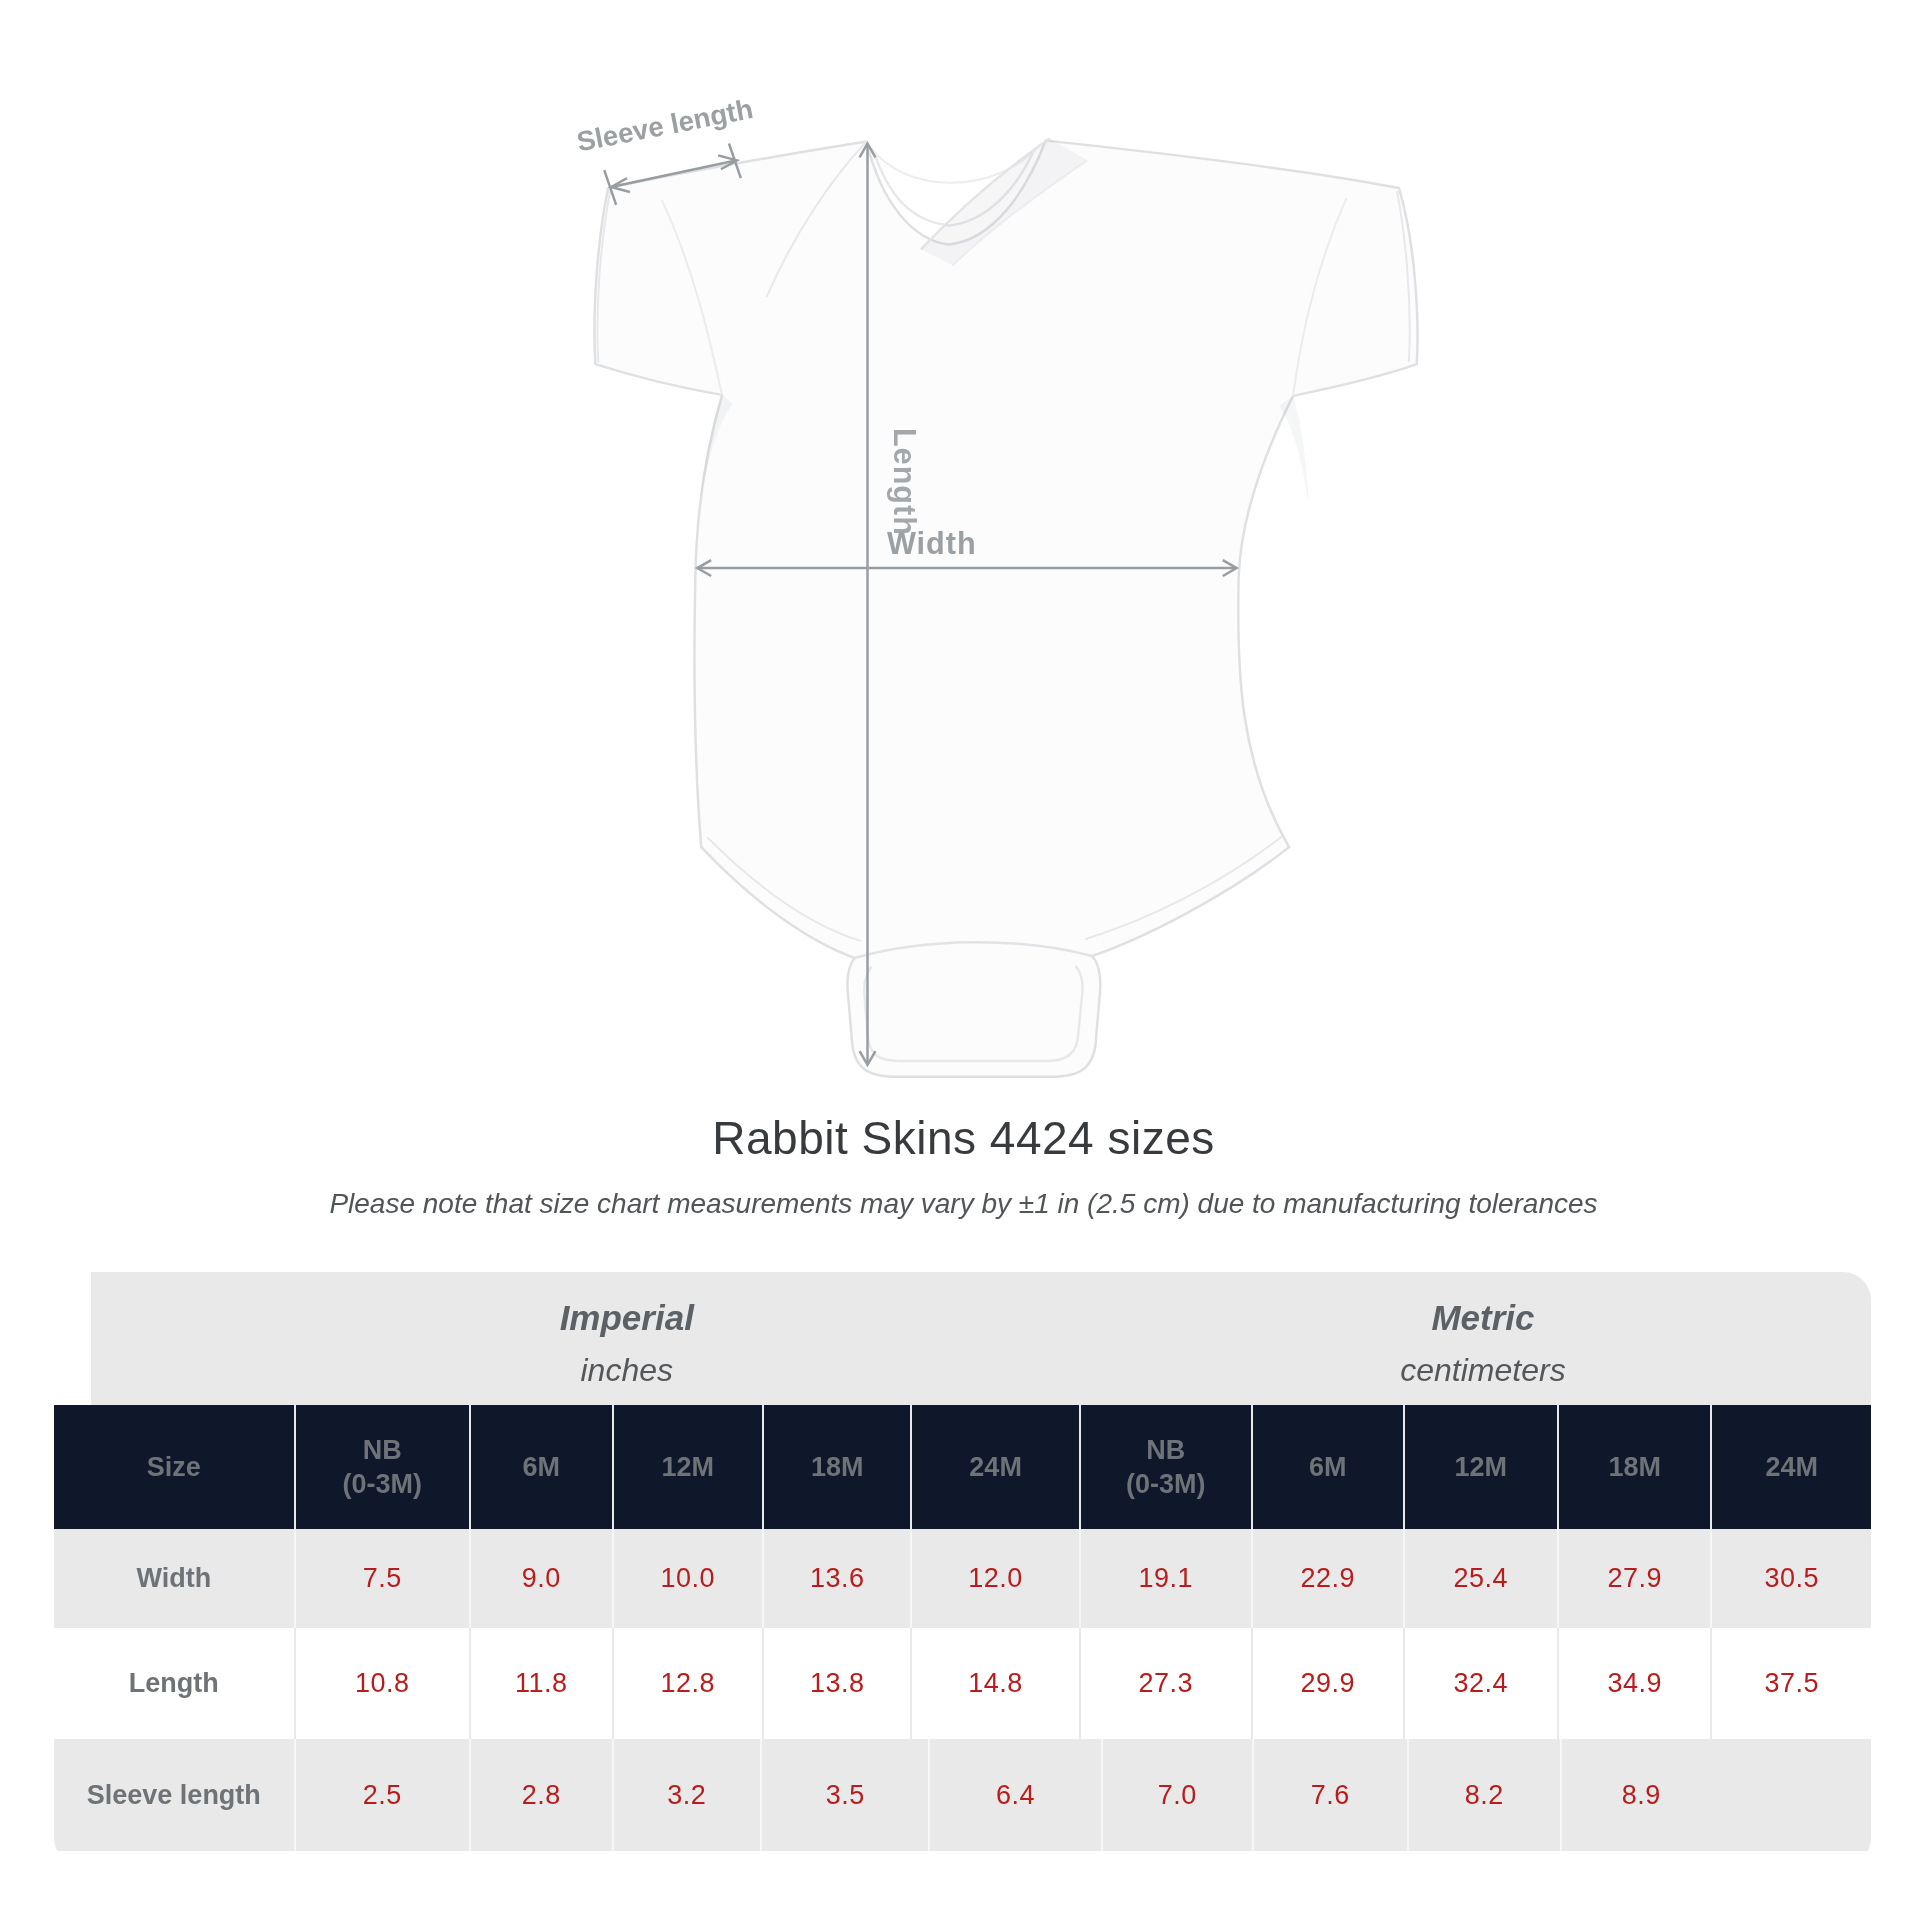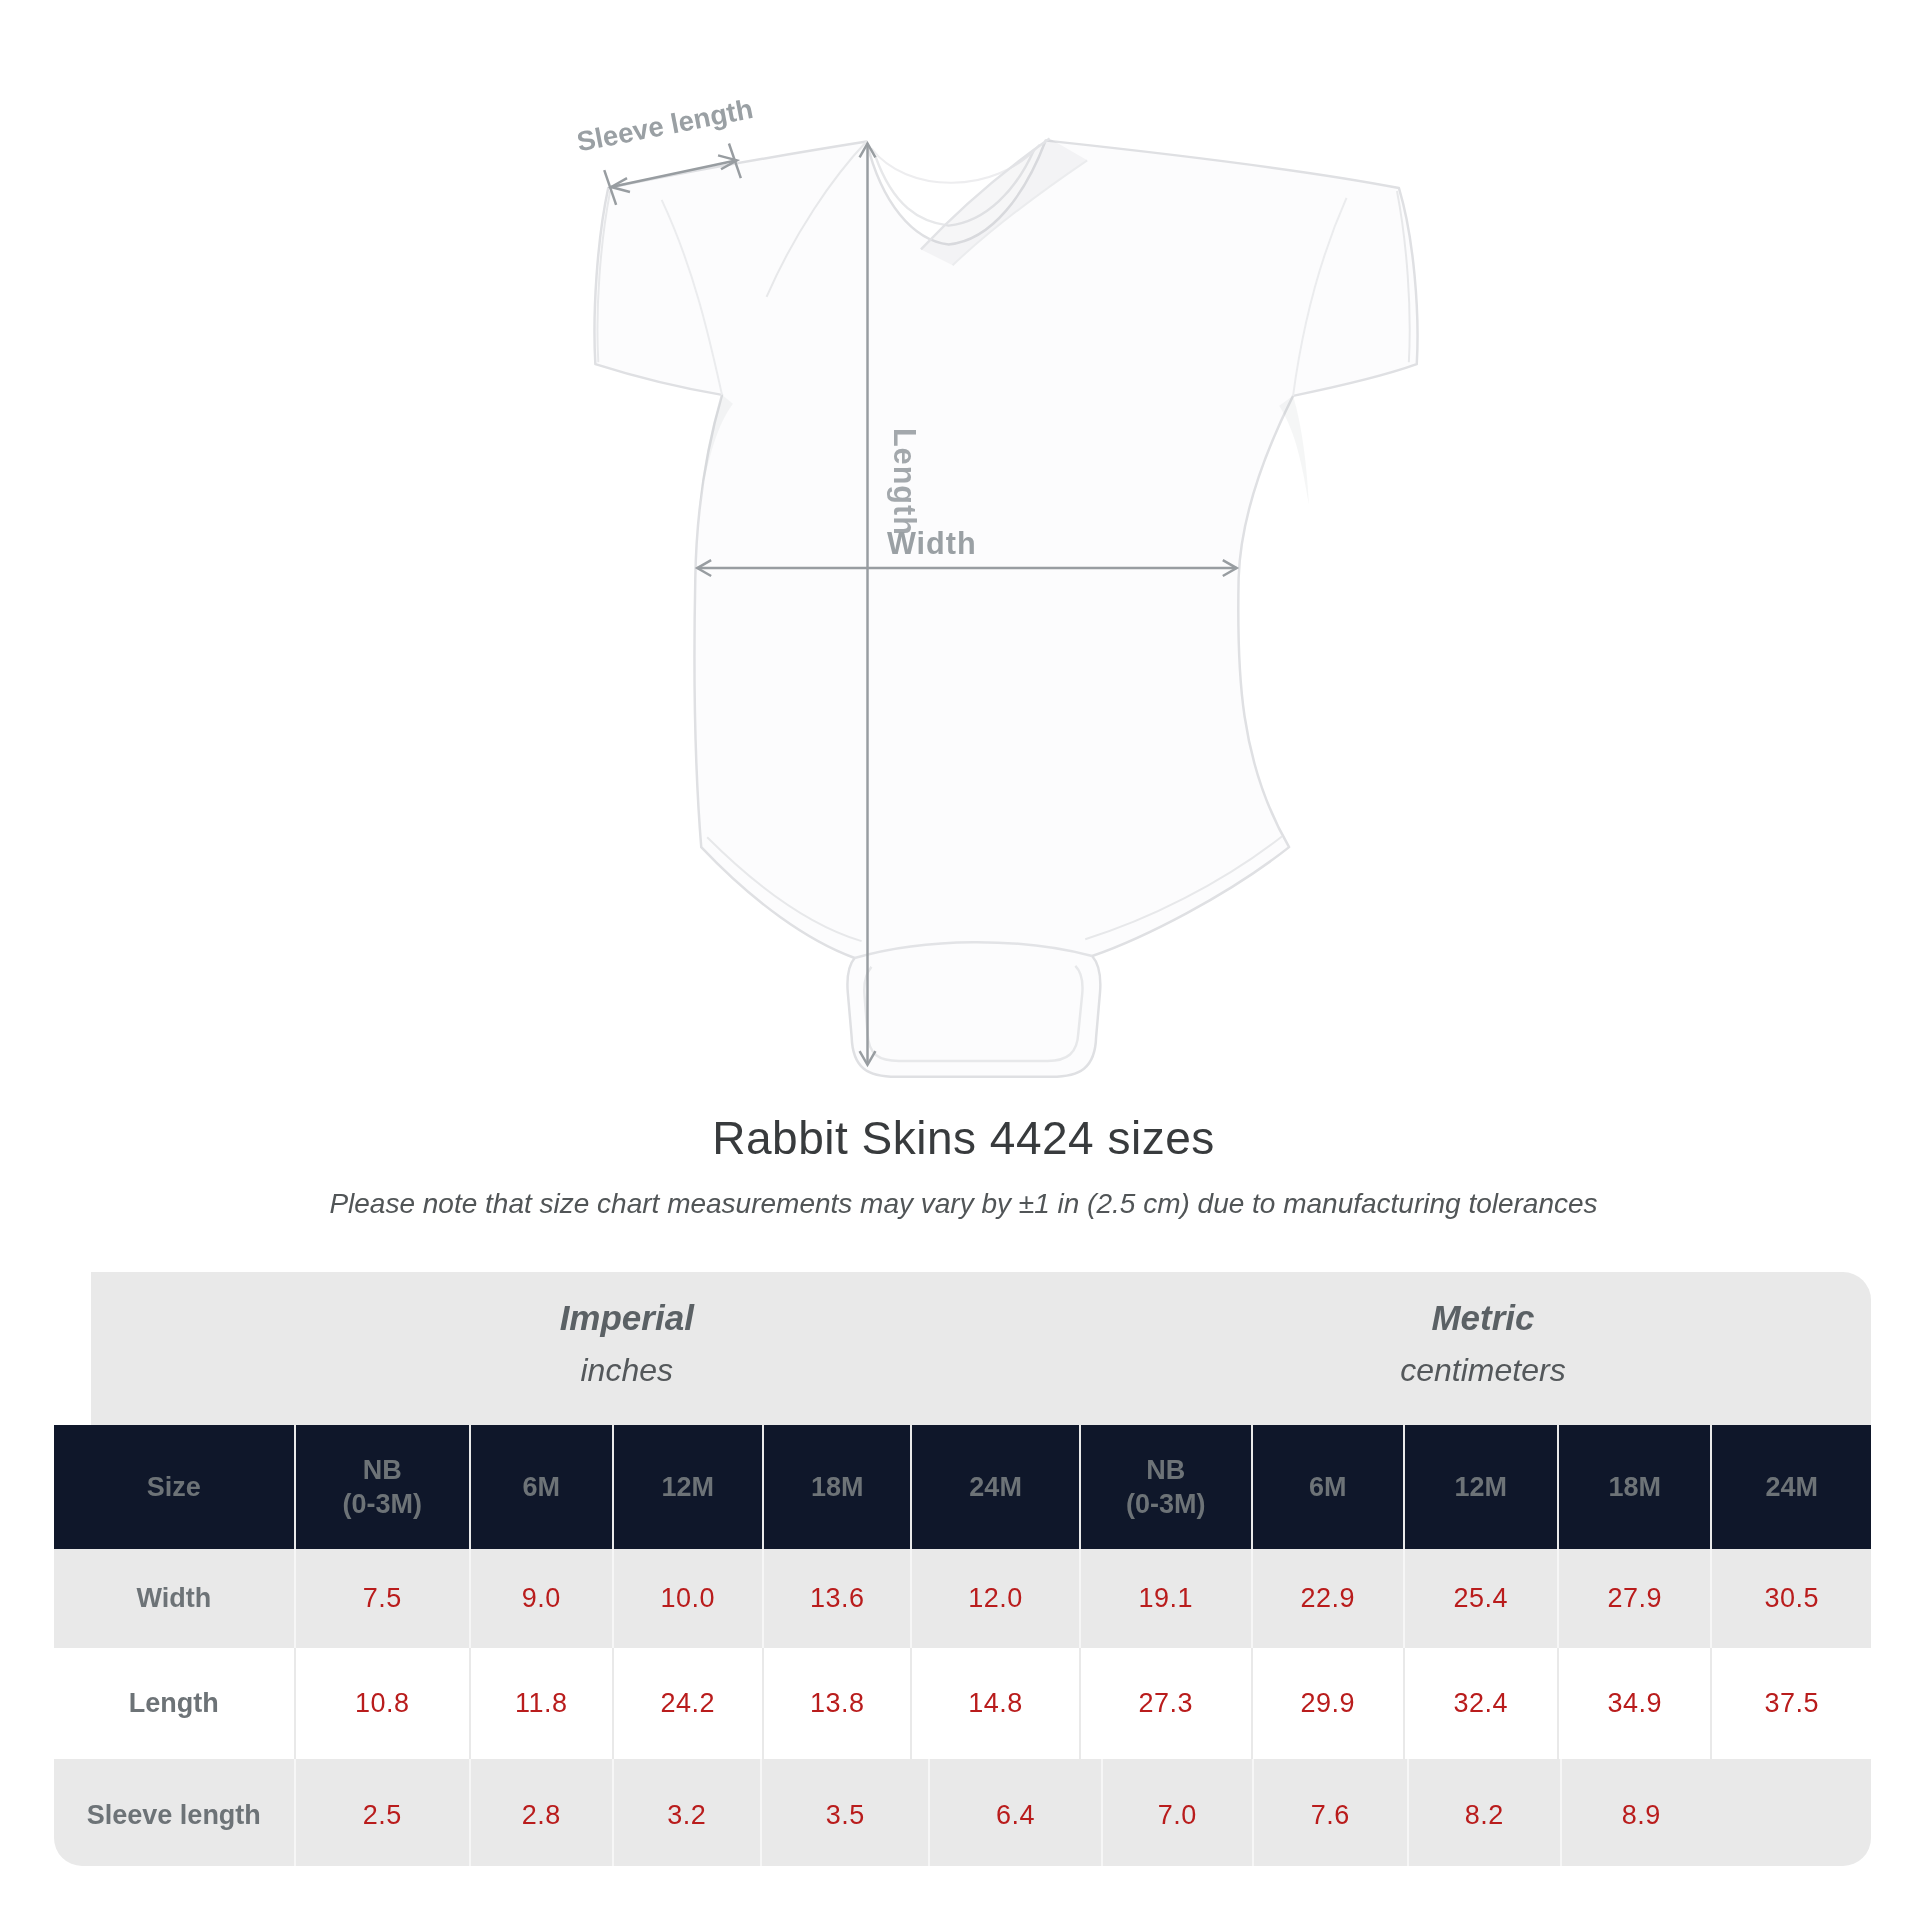--- a/index.html
+++ b/index.html
@@ -13,21 +13,21 @@
     font-size:46px;font-weight:normal;color:#383b3d;letter-spacing:0.5px;
   }
   .page-subtitle{
     position:absolute;left:0;top:1188px;width:100%;text-align:center;
     font-size:28px;font-style:italic;color:#515557;
   }
   .size-table{
     position:absolute;left:54px;top:1272px;width:1817px;height:594px;
     border-radius:28px;overflow:hidden;background:#ffffff;
   }
-  .unit-band{position:relative;height:153px;background:#e9e9e9;margin-left:37px;}
+  .unit-band{position:relative;height:133px;background:#e9e9e9;margin-left:37px;}
   .unit-group{position:absolute;top:26px;transform:translateX(-50%);text-align:center;white-space:nowrap;}
   .unit-group.imperial{left:30.1%;}
   .unit-group.metric{left:78.2%;}
   .unit-title{font-size:35px;font-weight:bold;font-style:italic;color:#5b6165;}
   .unit-sub{margin-top:14px;font-size:32px;font-style:italic;color:#54585b;}
   .trow{display:flex;width:100%;}
   .hrow{height:124px;background:#0f172a;}
   .r-width{height:99px;background:#e9e9e9;}
   .r-length{height:111px;background:#ffffff;}
   .r-sleeve{height:112px;background:#e9e9e9;}
@@ -193,21 +193,21 @@
       <div class="cell c7 val">22.9</div>
       <div class="cell c8 val">25.4</div>
       <div class="cell c9 val">27.9</div>
       <div class="cell c10 val">30.5</div>
     </div>
 
     <div class="trow r-length light">
       <div class="cell c0 lbl">Length</div>
       <div class="cell c1 val">10.8</div>
       <div class="cell c2 val">11.8</div>
-      <div class="cell c3 val">24.2</div>
+      <div class="cell c3 val">12.8</div>
       <div class="cell c4 val">13.8</div>
       <div class="cell c5 val">14.8</div>
       <div class="cell c6 val">27.3</div>
       <div class="cell c7 val">29.9</div>
       <div class="cell c8 val">32.4</div>
       <div class="cell c9 val">34.9</div>
       <div class="cell c10 val">37.5</div>
     </div>
 
     <div class="trow r-sleeve dark">

